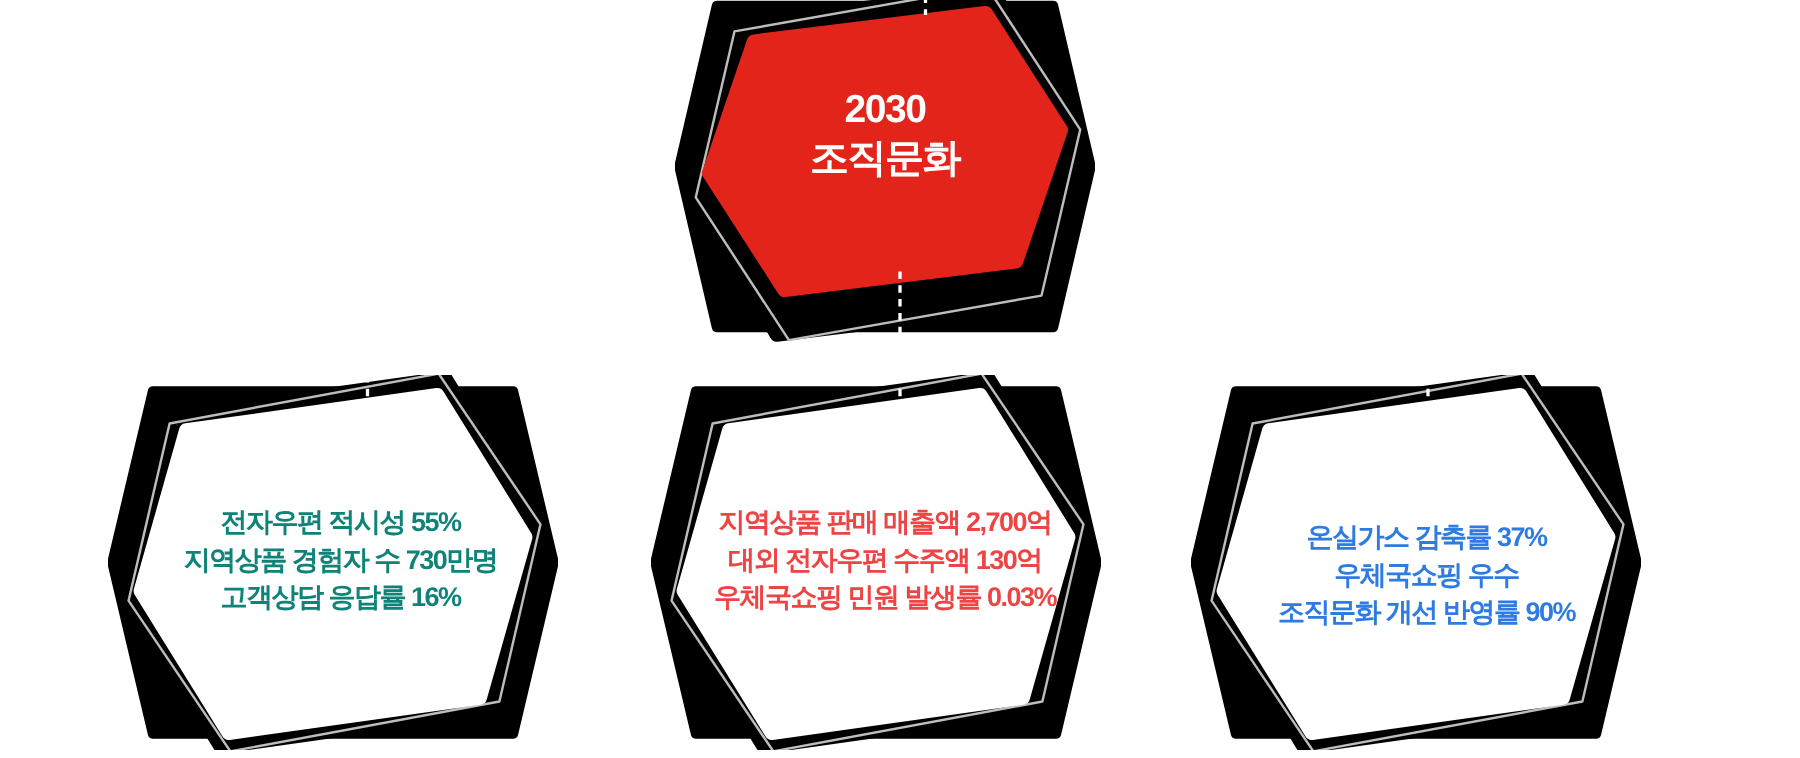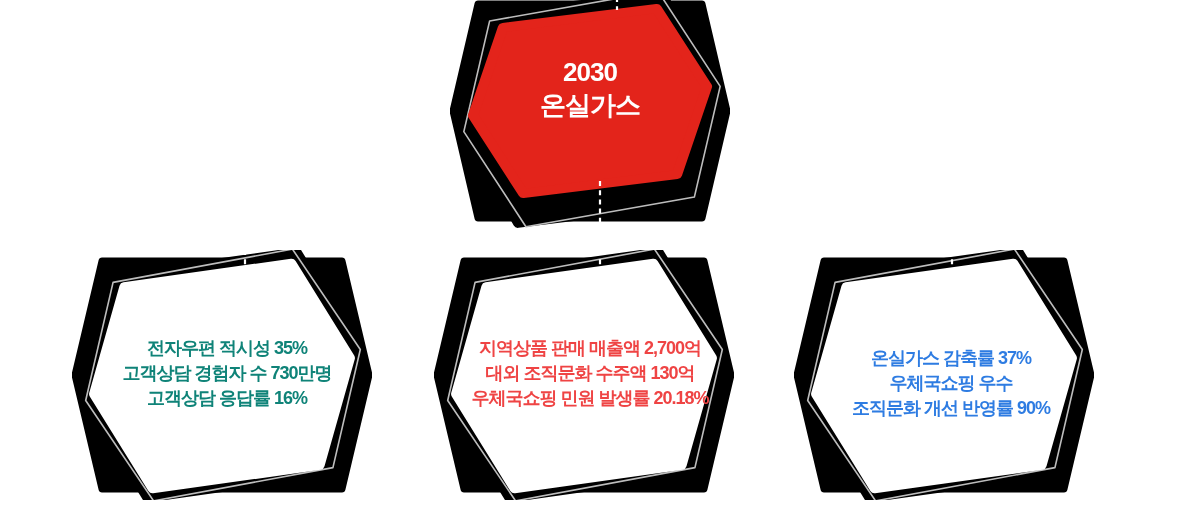--- a/index.html
+++ b/index.html
@@ -33,63 +33,63 @@
       <polygon points="-90,-110 90,-110 137,0 90,110 -90,110 -137,0" fill="none" stroke-width="1.7" stroke-linejoin="round" stroke="#bdbdbd"></polygon>
     </g>
     <g transform="translate(140,104) rotate(-7) scale(0.86,0.76)">
       <polygon points="-90,-110 90,-110 137,0 90,110 -90,110 -137,0" stroke-width="12" stroke-linejoin="round" fill="#e3241b" stroke="#e3241b"></polygon>
     </g>
     <line x1="167" y1="0" x2="167" y2="13" stroke-width="2.2" stroke-dasharray="5 4.2" stroke="#ffffff"></line>
     <line x1="150" y1="184" x2="150" y2="228" stroke-width="2.2" stroke-dasharray="5 4.2" stroke="#ffffff"></line>
   </svg>
   <div class="node-label root-label" style="color: rgb(255, 255, 255);">
     <div>2030</div>
-    <div>온실가스</div>
+    <div>조직문화</div>
   </div>
 
   <svg class="node-svg" style="left:72px;top:250px" width="300" height="250" viewBox="0 0 300 250">
     <g transform="translate(150,125)">
       <polygon points="-120,-114 120,-114 147,0 120,114 -120,114 -147,0" stroke-width="7" stroke-linejoin="round" fill="#000000" stroke="#000000"></polygon>
     </g>
     <g transform="translate(150,125) rotate(-8) scale(0.95)">
       <polygon points="-96,-117 96,-117 147,0 96,117 -96,117 -147,0" stroke-width="10" stroke-linejoin="round" fill="#000000" stroke="#000000"></polygon>
     </g>
     <g transform="translate(151,125) rotate(-10.5) scale(0.95)">
       <polygon points="-96,-117 96,-117 147,0 96,117 -96,117 -147,0" fill="none" stroke-width="1.7" stroke-linejoin="round" stroke="#bdbdbd"></polygon>
     </g>
     <g transform="translate(150,126) rotate(-8) scale(0.88,0.87)">
       <polygon points="-96,-117 96,-117 147,0 96,117 -96,117 -147,0" stroke-width="11" stroke-linejoin="round" fill="#ffffff" stroke="#ffffff"></polygon>
     </g>
     <line x1="173" y1="0" x2="173" y2="18" stroke-width="2.2" stroke-dasharray="5 4.2" stroke="#ffffff"></line>
   </svg>
   <div class="node-label goal-label" style="left: 77px; color: rgb(15, 131, 120);">
-    <div>전자우편 적시성 35%</div>
-    <div>고객상담 경험자 수 730만명</div>
+    <div>전자우편 적시성 55%</div>
+    <div>지역상품 경험자 수 730만명</div>
     <div>고객상담 응답률 16%</div>
   </div>
 
   <svg class="node-svg" style="left:434px;top:250px" width="300" height="250" viewBox="0 0 300 250">
     <g transform="translate(150,125)">
       <polygon points="-120,-114 120,-114 147,0 120,114 -120,114 -147,0" stroke-width="7" stroke-linejoin="round" fill="#000000" stroke="#000000"></polygon>
     </g>
     <g transform="translate(150,125) rotate(-8) scale(0.95)">
       <polygon points="-96,-117 96,-117 147,0 96,117 -96,117 -147,0" stroke-width="10" stroke-linejoin="round" fill="#000000" stroke="#000000"></polygon>
     </g>
     <g transform="translate(151,125) rotate(-10.5) scale(0.95)">
       <polygon points="-96,-117 96,-117 147,0 96,117 -96,117 -147,0" fill="none" stroke-width="1.7" stroke-linejoin="round" stroke="#bdbdbd"></polygon>
     </g>
     <g transform="translate(150,126) rotate(-8) scale(0.88,0.87)">
       <polygon points="-96,-117 96,-117 147,0 96,117 -96,117 -147,0" stroke-width="11" stroke-linejoin="round" fill="#ffffff" stroke="#ffffff"></polygon>
     </g>
     <line x1="166" y1="0" x2="166" y2="18" stroke-width="2.2" stroke-dasharray="5 4.2" stroke="#ffffff"></line>
   </svg>
   <div class="node-label goal-label" style="left: 440px; color: #ef4444;">
     <div>지역상품 판매 매출액 2,700억</div>
-    <div>대외 조직문화 수주액 130억</div>
-    <div>우체국쇼핑 민원 발생률 20.18%</div>
+    <div>대외 전자우편 수주액 130억</div>
+    <div>우체국쇼핑 민원 발생률 0.03%</div>
   </div>
 
   <svg class="node-svg" style="left:794px;top:250px" width="300" height="250" viewBox="0 0 300 250">
     <g transform="translate(150,125)">
       <polygon points="-120,-114 120,-114 147,0 120,114 -120,114 -147,0" stroke-width="7" stroke-linejoin="round" fill="#000000" stroke="#000000"></polygon>
     </g>
     <g transform="translate(150,125) rotate(-8) scale(0.95)">
       <polygon points="-96,-117 96,-117 147,0 96,117 -96,117 -147,0" stroke-width="10" stroke-linejoin="round" fill="#000000" stroke="#000000"></polygon>
     </g>
     <g transform="translate(151,125) rotate(-10.5) scale(0.95)">

